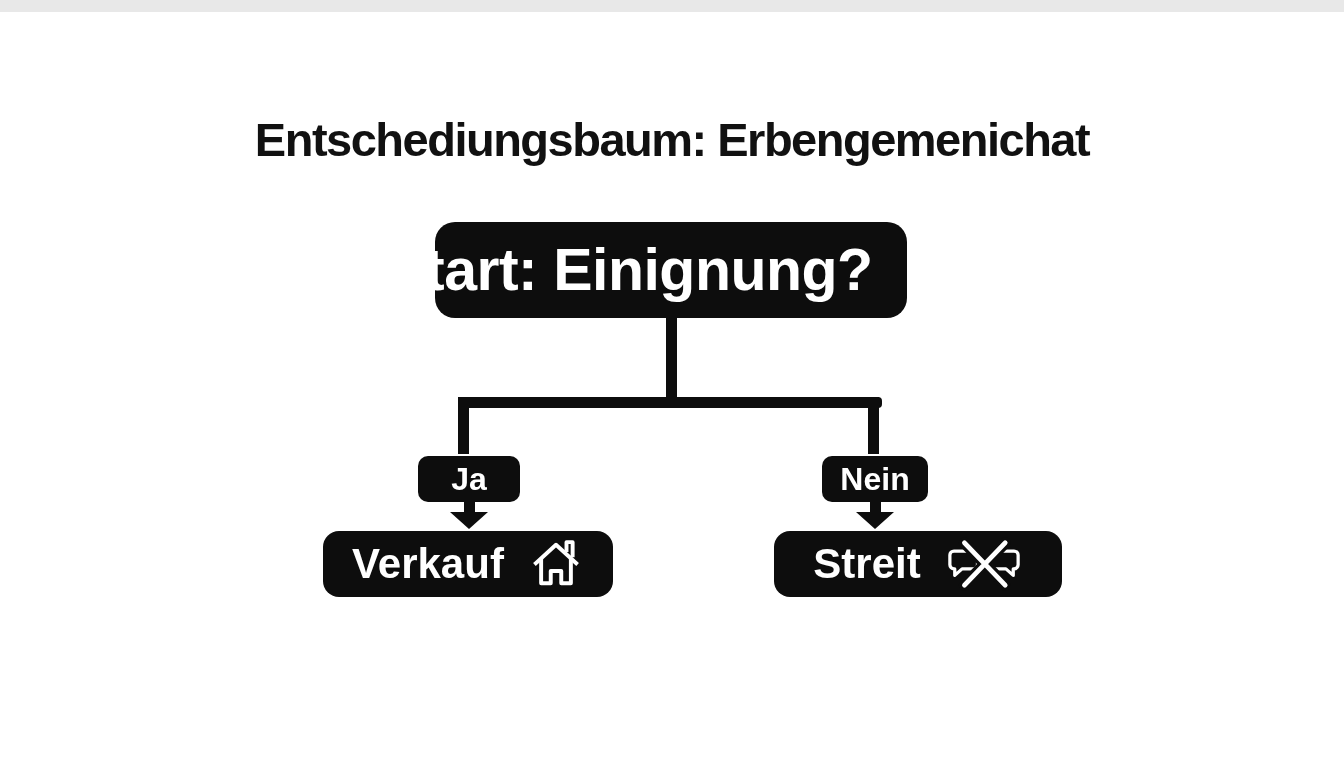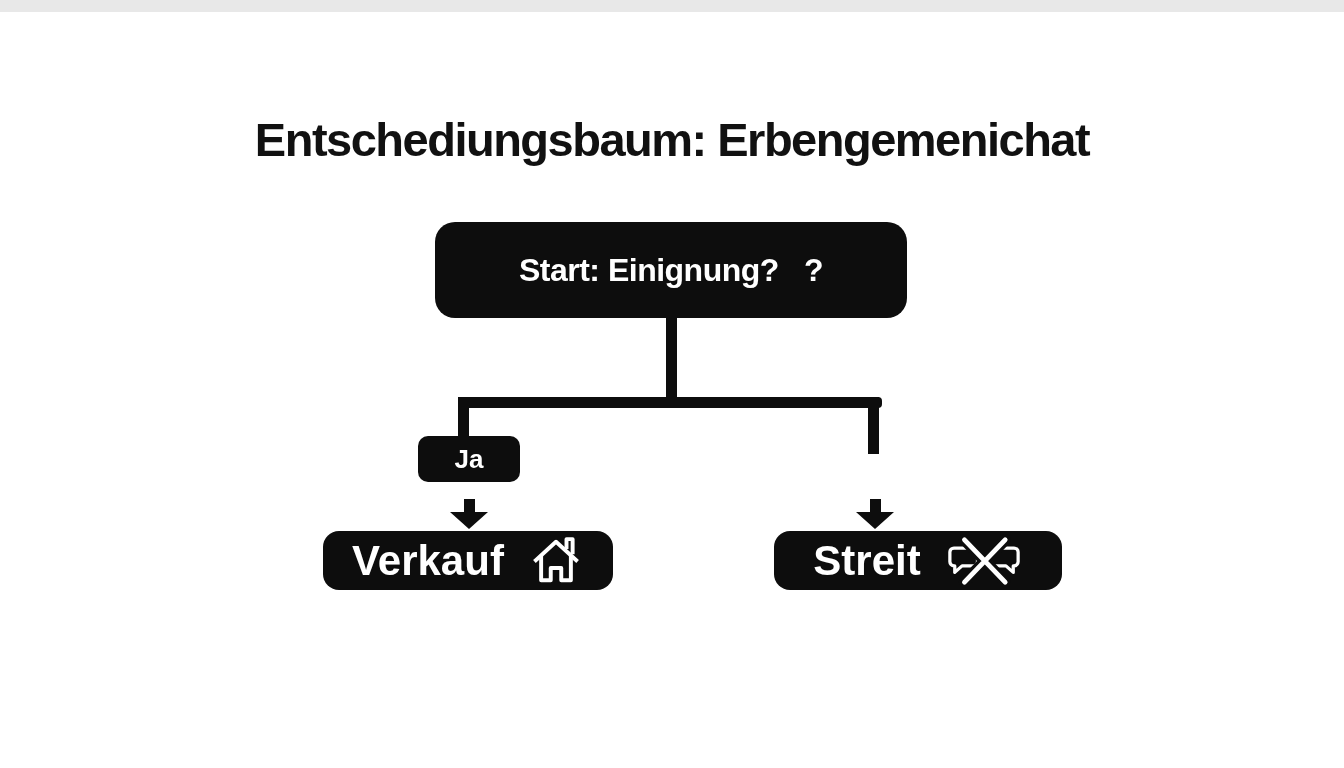--- a/index.html
+++ b/index.html
@@ -31,33 +31,33 @@
     background:var(--ink);
     color:var(--light);
     display:flex;
     align-items:center;
     justify-content:center;
     font-weight:bold;
   }
   .start-node{
     left:435px;top:210px;width:472px;height:96px;
     border-radius:20px;
-    font-size:32px;
+    font-size:59px;
     letter-spacing:-0.5px;
     white-space:pre;
   }
   .cond-node{
-    top:424px;height:46px;
+    top:444px;height:46px;
     border-radius:10px;
-    font-size:26px;
+    font-size:32px;
   }
   .cond-ja{left:418px;width:102px;}
   .cond-nein{left:822px;width:106px;}
   .outcome-node{
-    top:519px;height:59px;
+    top:519px;height:66px;
     border-radius:16px;
     font-size:42px;
     gap:24px;
   }
   .outcome-left{left:323px;width:290px;}
   .outcome-right{left:774px;width:288px;}
   .line{
     position:absolute;
     background:var(--ink);
   }
@@ -91,20 +91,23 @@
   </div>
 
   <div class="line trunk"></div>
   <div class="line crossbar"></div>
   <div class="line drop-left"></div>
   <div class="line drop-right"></div>
 
   <div class="node cond-node cond-ja">
     <span>Ja</span>
   </div>
+  <div class="node cond-node cond-nein">
+    <span>Nein</span>
+  </div>
 
   <div class="arrow-shaft shaft-left"></div>
   <div class="arrow-head head-left"></div>
   <div class="arrow-shaft shaft-right"></div>
   <div class="arrow-head head-right"></div>
 
   <div class="node outcome-node outcome-left">
     <span>Verkauf</span>
     <span class="icon">
       <svg width="56" height="56" viewBox="0 0 64 64" fill="none" stroke="#ffffff" stroke-width="4.5" stroke-linejoin="round" stroke-linecap="square">

